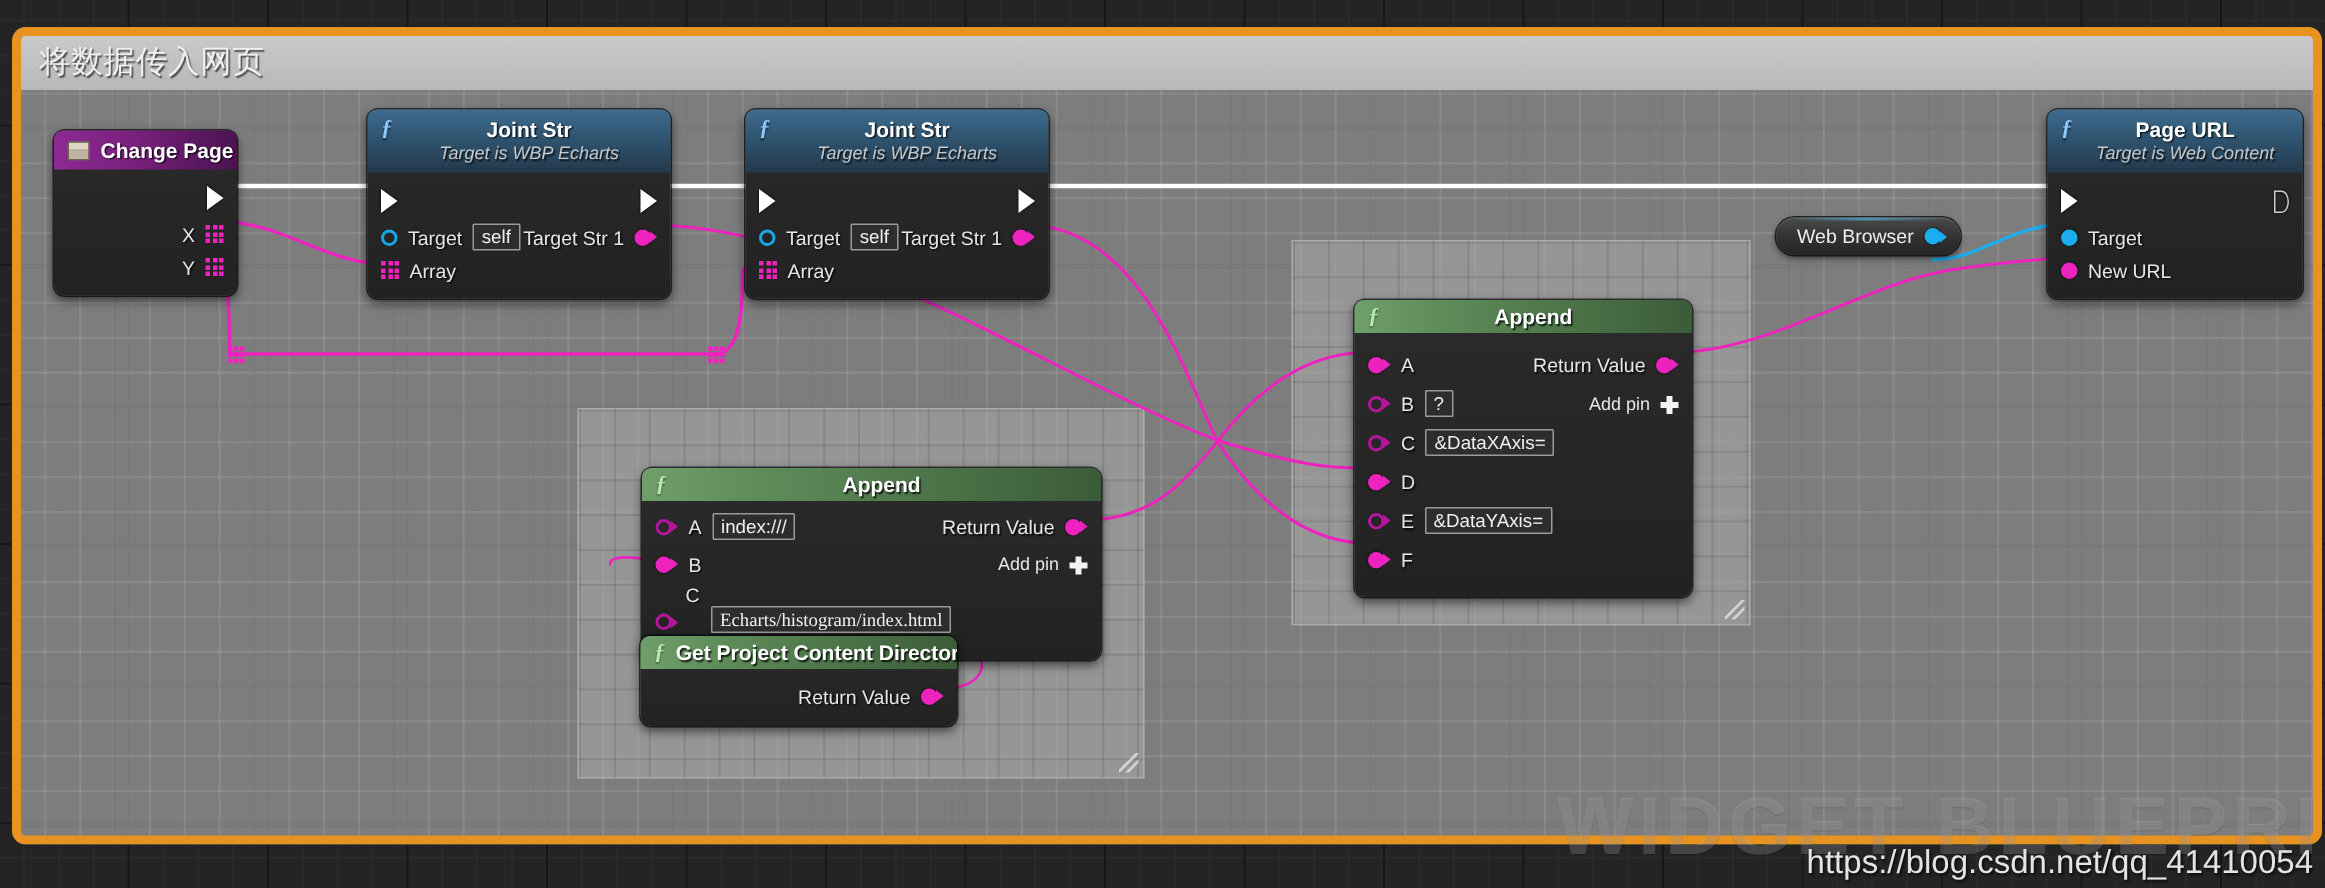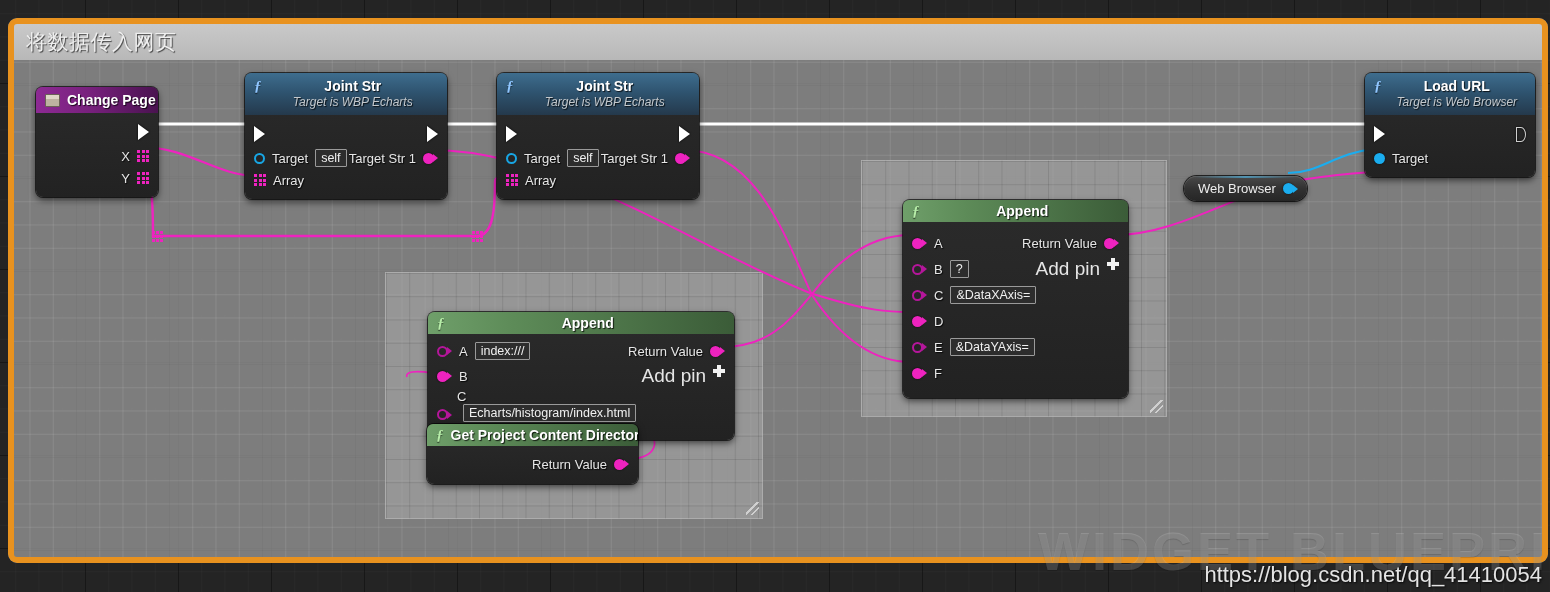--- a/index.html
+++ b/index.html
@@ -202,21 +202,21 @@
     background:#2d2d2d;
     border:1px solid #9a9a9a;
     color:#f0f0f0;
     font-size:12.5px;
     line-height:14px;
     padding:1px 5px;
     margin-left:7px;
     white-space:nowrap;
     border-radius:1px;
   }
-  .addpin{display:flex;align-items:flex-start;gap:7px;color:#e6e6e6;font-size:19px;}
+  .addpin{display:flex;align-items:flex-end;gap:7px;color:#e6e6e6;font-size:12px;}
   .plusglyph{
     position:relative;width:12px;height:12px;flex:0 0 auto;
   }
   .plusglyph:before,.plusglyph:after{
     content:"";position:absolute;background:#f2f2f2;
   }
   .plusglyph:before{left:0;top:4px;width:12px;height:4px;}
   .plusglyph:after{left:4px;top:0;width:4px;height:12px;}
 
   
@@ -504,21 +504,21 @@
           <span class="plusglyph"></span>
         </span>
       </div>
       <div class="row" style="min-height:34px;align-items:flex-end;padding-bottom:2px;">
         <span class="pin-wrap" style="margin-bottom:2px;">
           <span class="pin-circle hollow"></span>
           <span class="pin-tip hol"></span>
         </span>
         <span class="pin-gap"></span>
         <span class="pinlabel" style="position:absolute;left:29px;top:-1px;">C</span>
-        <span class="valbox" style="margin-left:4px;">Echarts/histogram/index.html</span>
+        <span class="valbox" style="margin-left:15px;font-family:Liberation Serif, serif;">Echarts/histogram/index.html</span>
       </div>
     </div>
   </div>
 
   <div class="node" style="left:427px;top:424px;width:211px;">
     <div class="node-head green" style="padding:3px 10px 3px 9px;">
       <span class="hicon greenf">ƒ</span>
       <span class="htext">
         <span class="htitle">Get Project Content Directory</span>
       </span>
@@ -603,48 +603,55 @@
         <span class="pin-wrap">
           <span class="pin-circle filled"></span>
           <span class="pin-tip"></span>
         </span>
         <span class="pin-gap"></span>
         <span class="pinlabel">F</span>
       </div>
     </div>
   </div>
 
-  <div class="varnode" style="left:1184px;top:176px;">
+  <div class="varnode" style="left:1184px;top:145px;">
     <span class="topglow"></span>
     <span>Web Browser</span>
     <span class="pin-wrap">
       <span class="pin-circle filled blue"></span>
       <span class="pin-tip blue"></span>
     </span>
   </div>
 
   <div class="node" style="left:1365px;top:73px;width:170px;">
     <div class="node-head blue">
       <span class="hicon">ƒ</span>
       <span class="htext">
-        <span class="htitle">Load URL</span>
-        <span class="hsub">Target is Web Browser</span>
+        <span class="htitle">Page URL</span>
+        <span class="hsub">Target is Web Content</span>
       </span>
     </div>
     <div class="node-body">
       <div class="row exec">
         <span class="exec-pin"></span>
         <span class="spacer"></span>
         <span class="exec-pin hollow"></span>
       </div>
       <div class="row">
         <span class="pin-wrap">
           <span class="pin-circle filled blue"></span>
         </span>
         <span class="pin-gap"></span>
         <span class="pinlabel">Target</span>
       </div>
+      <div class="row">
+        <span class="pin-wrap">
+          <span class="pin-circle filled"></span>
+        </span>
+        <span class="pin-gap"></span>
+        <span class="pinlabel">New URL</span>
+      </div>
     </div>
   </div>
 
   <div class="bloglink" style="right:8px;top:562px;">https://blog.csdn.net/qq_41410054</div>
 
 </div>
 
 </body></html>

